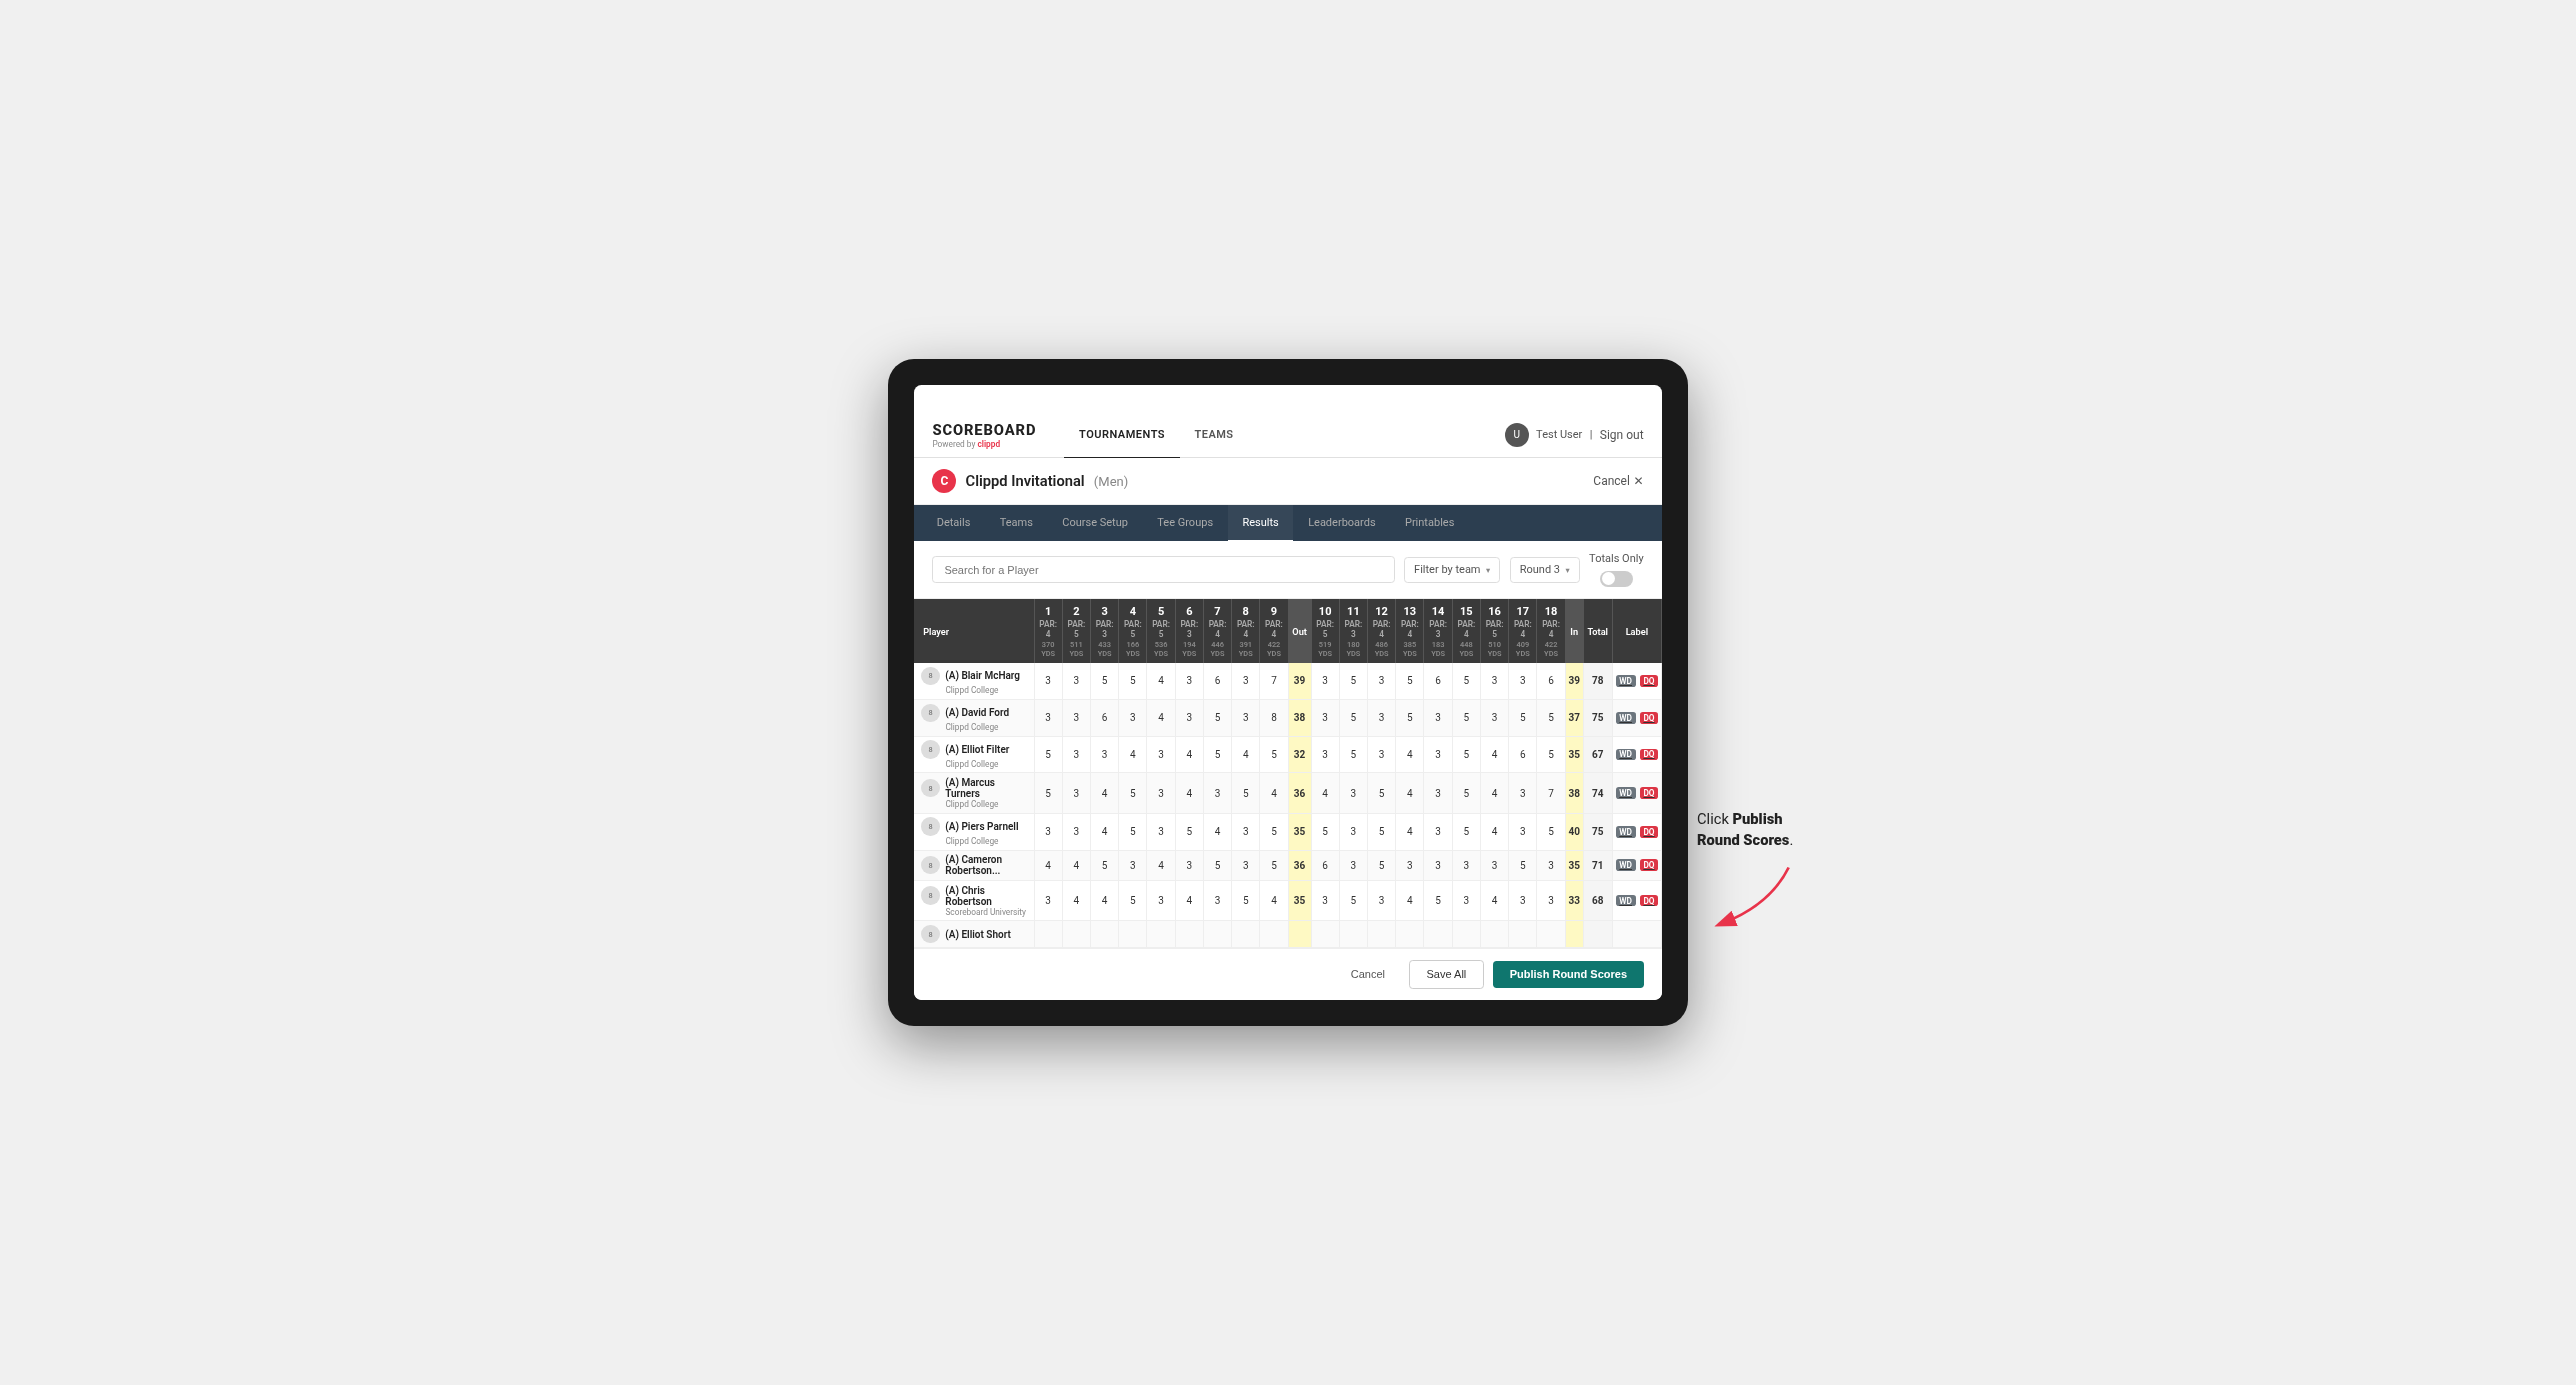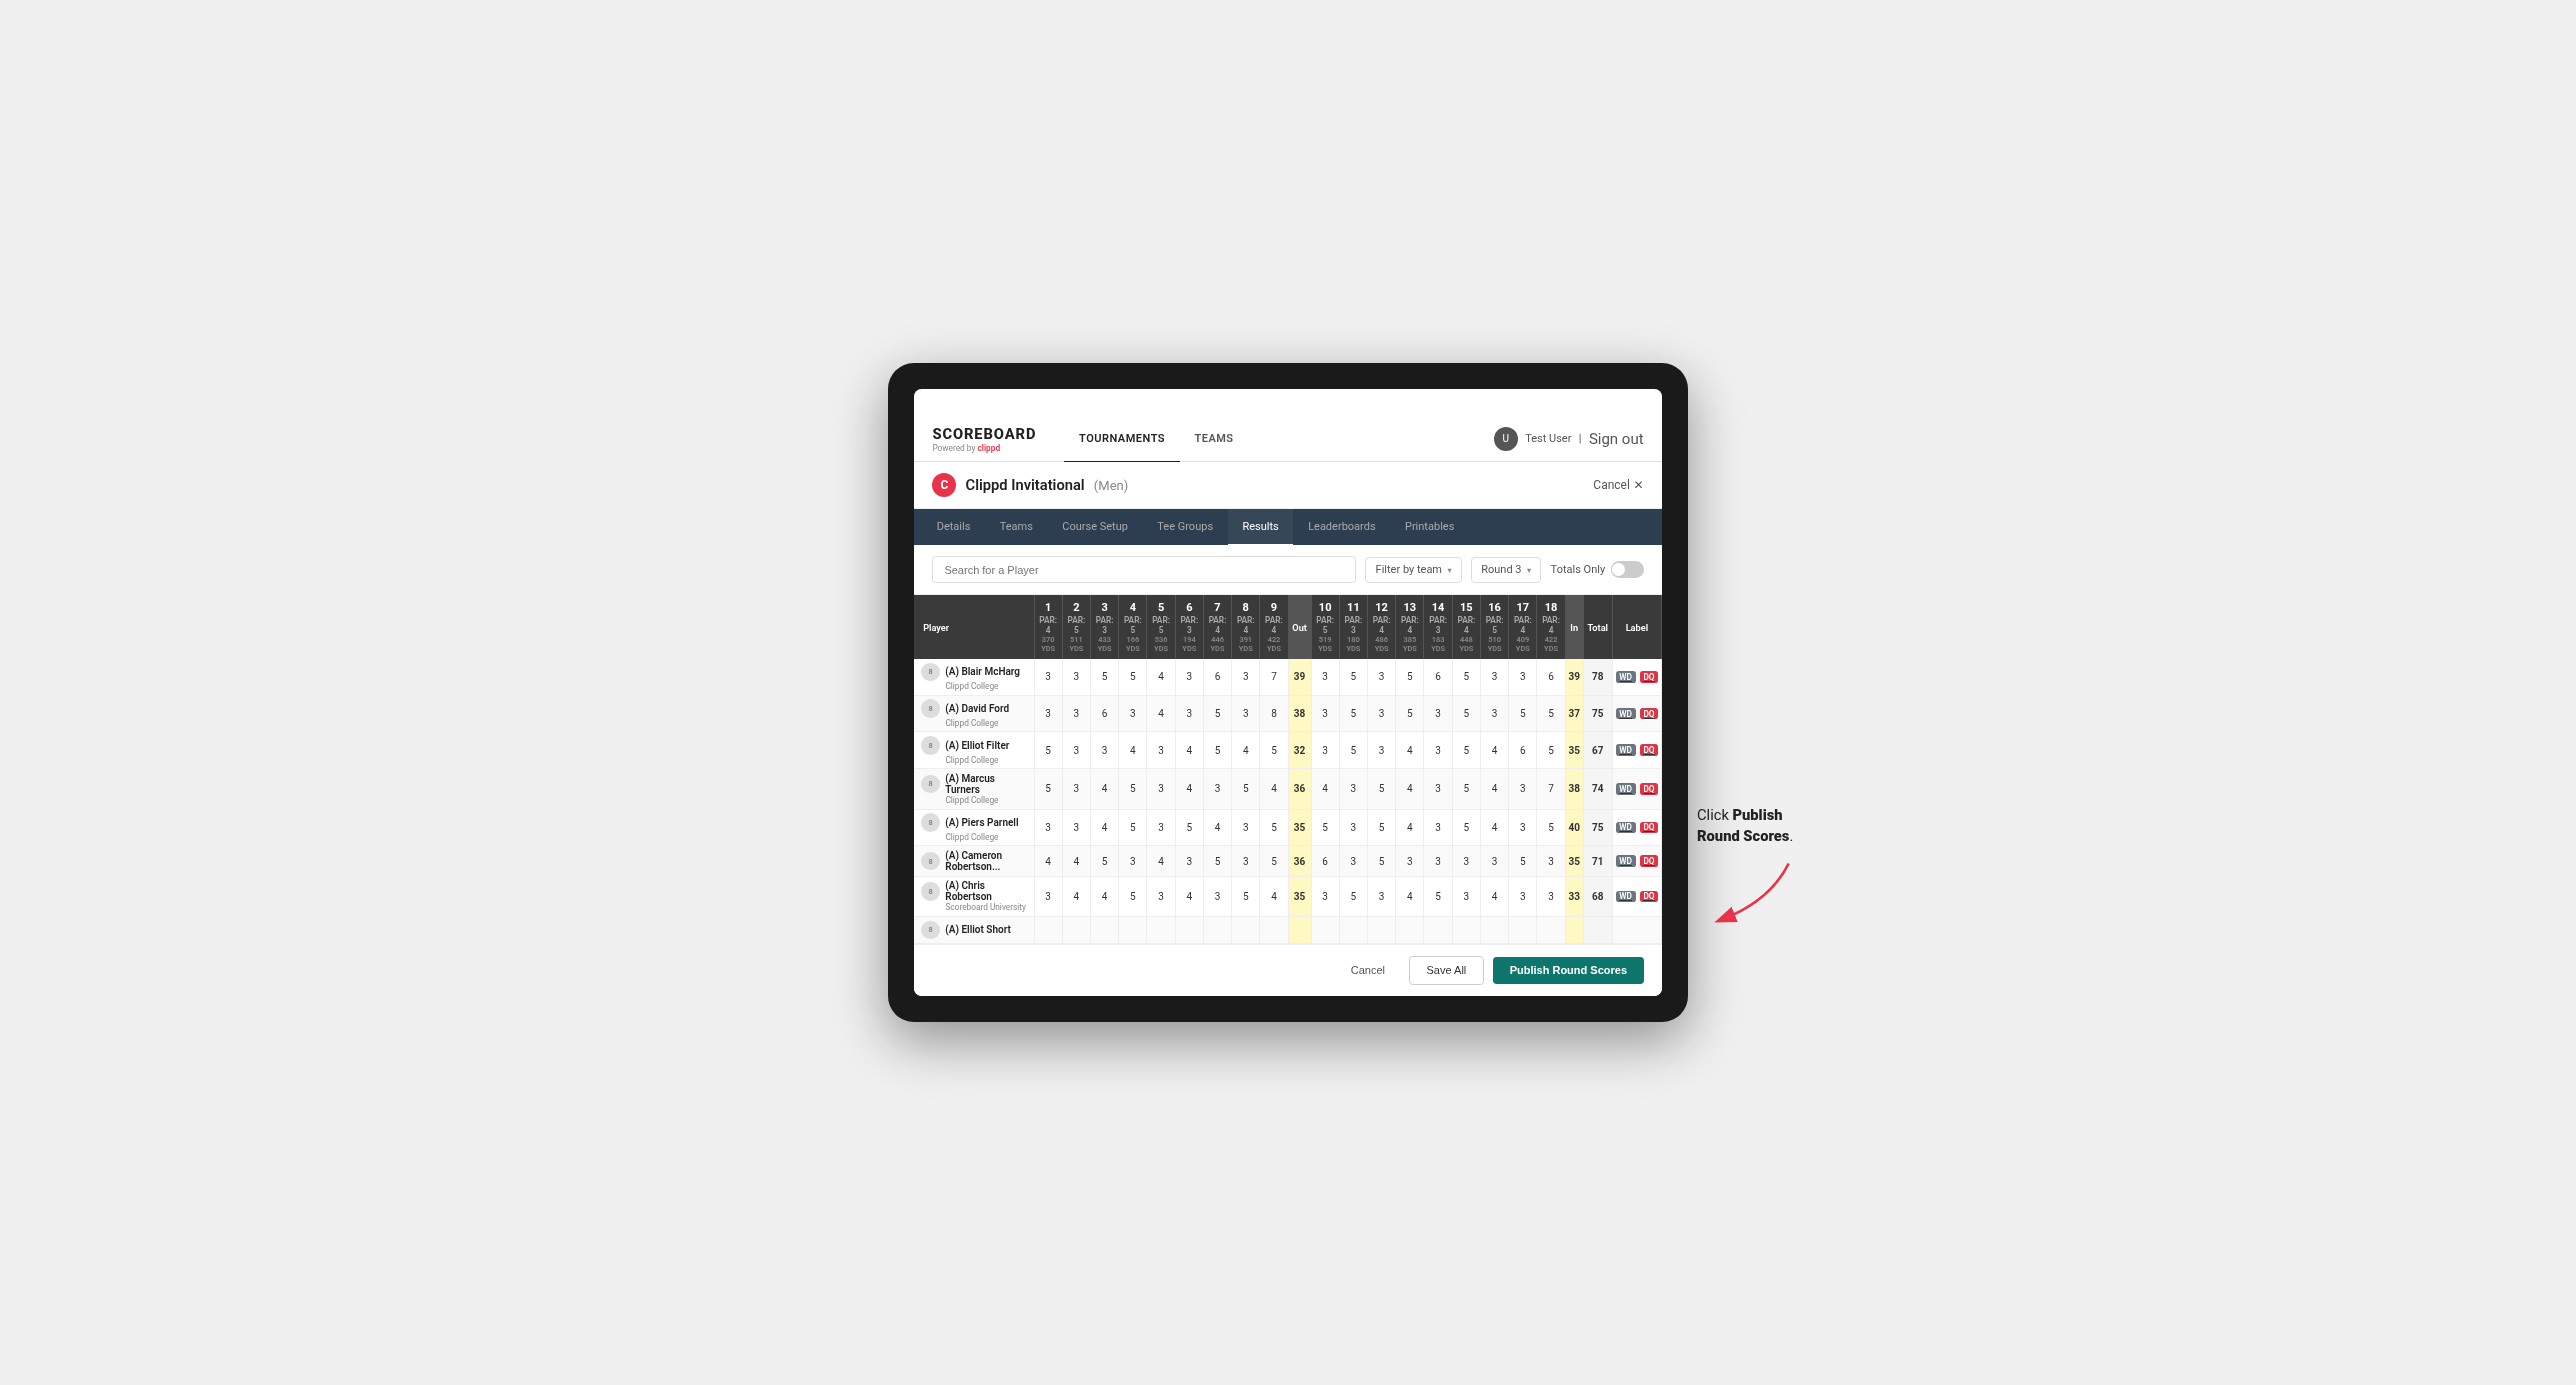--- a/index.html
+++ b/index.html
@@ -101,21 +101,21 @@
       border-radius: 50%;
       display: flex;
       align-items: center;
       justify-content: center;
       color: white;
       font-size: 10px;
     }
 
     .sign-out-link {
       color: #555;
-      font-size: 15px;
+      font-size: 12px;
       cursor: pointer;
     }
 
     
     .tournament-header {
       background: #fff;
       padding: 11px 18.4px;
       display: flex;
       align-items: center;
       justify-content: space-between;
@@ -201,20 +201,21 @@
       color: #999;
       outline: none;
     }
 
     .totals-toggle {
       display: flex;
       align-items: center;
       gap: 5.5px;
       font-size: 11px;
       color: #555;
+      flex-direction: column;
     }
 
     .toggle-switch {
       width: 33px;
       height: 16.6px;
       background: #ccc;
       border-radius: 8.3px;
       position: relative;
       cursor: pointer;
     }

